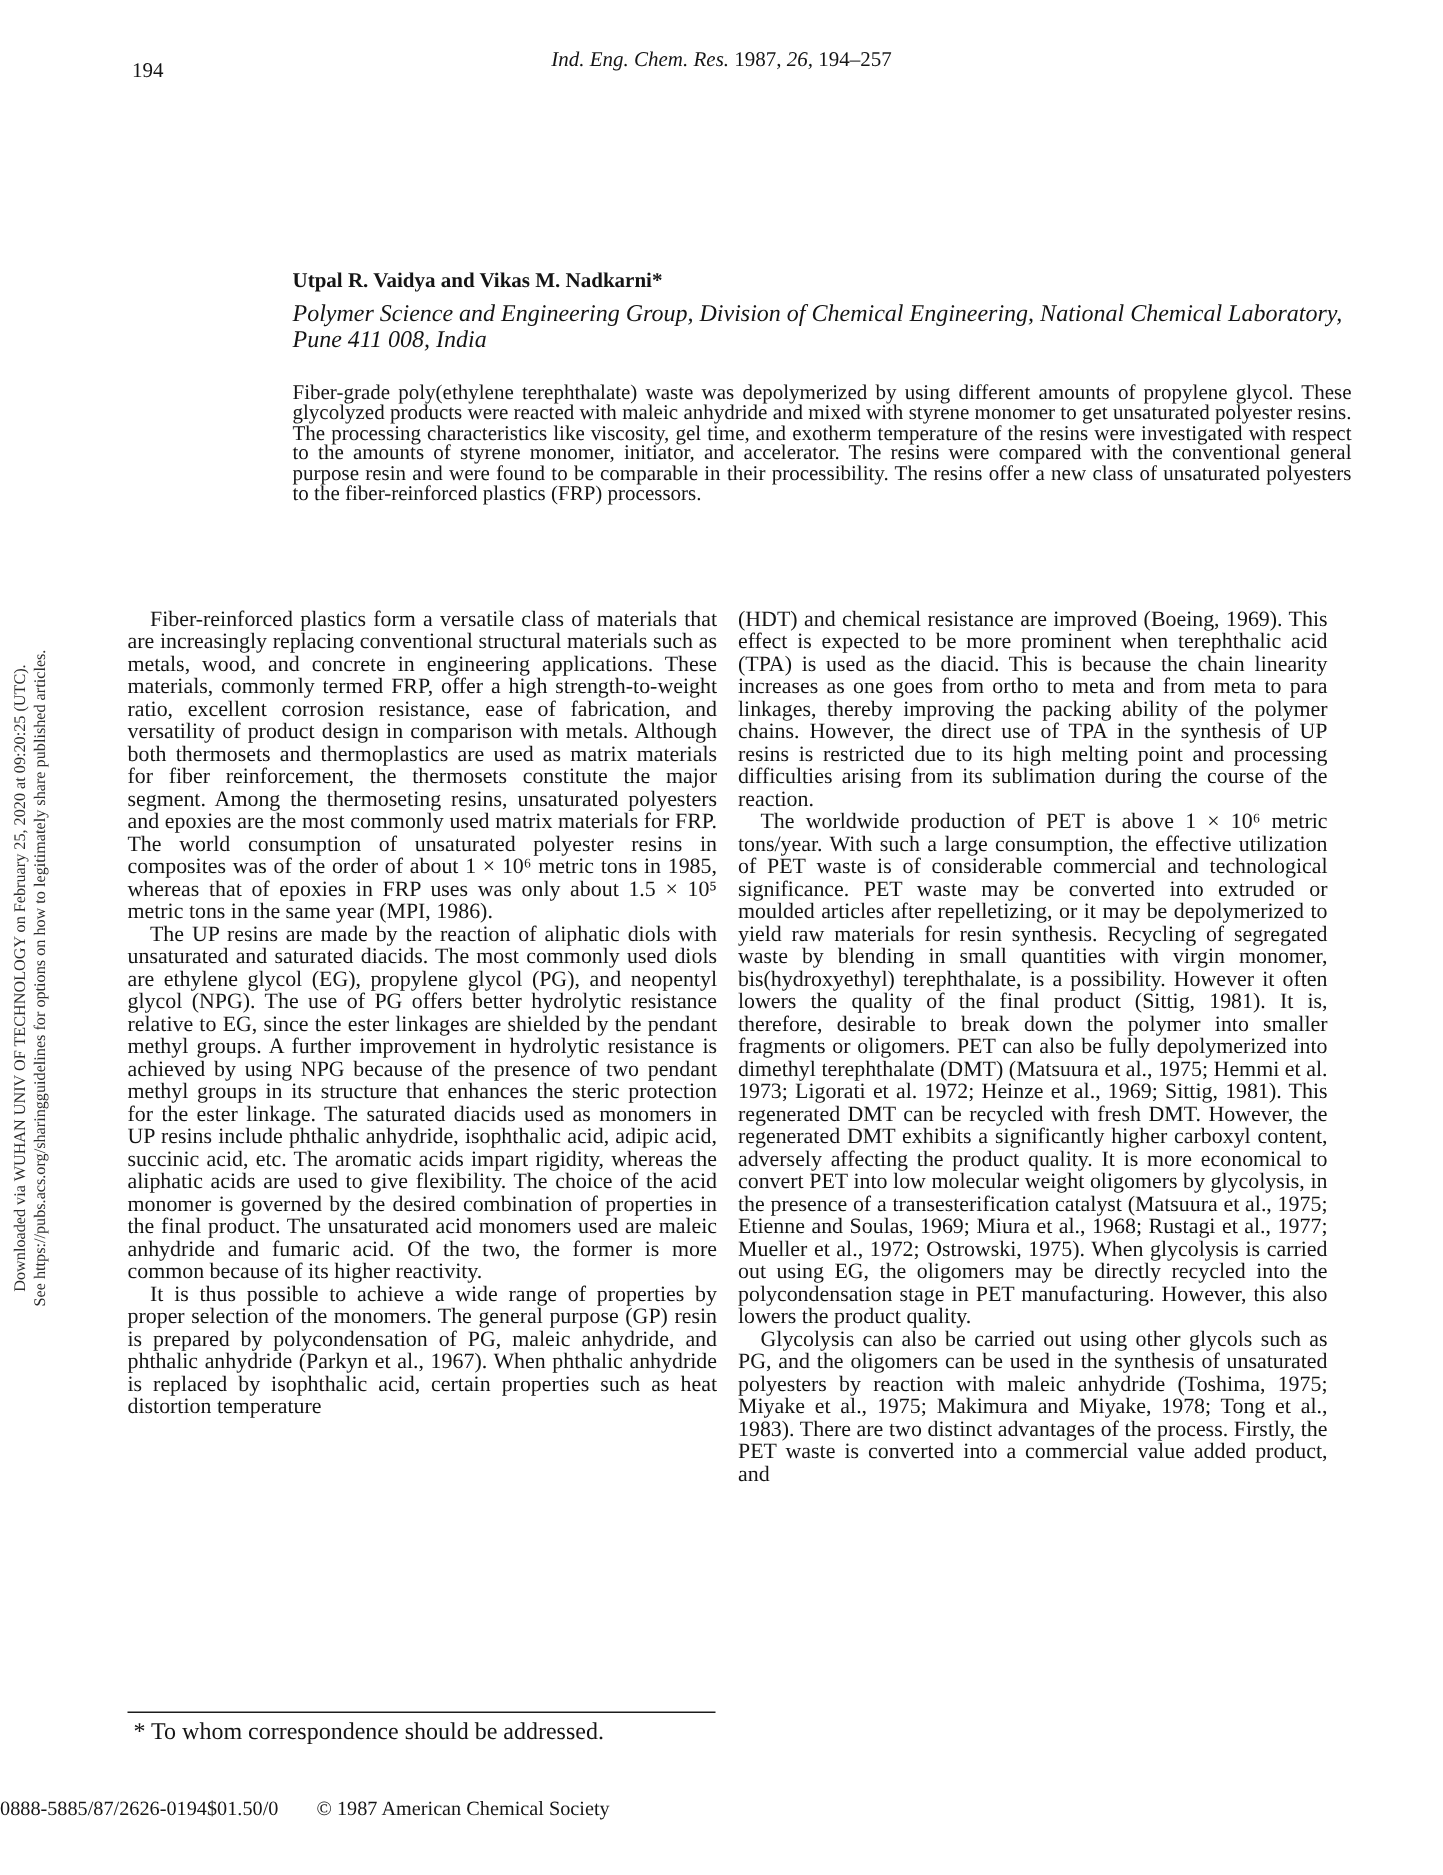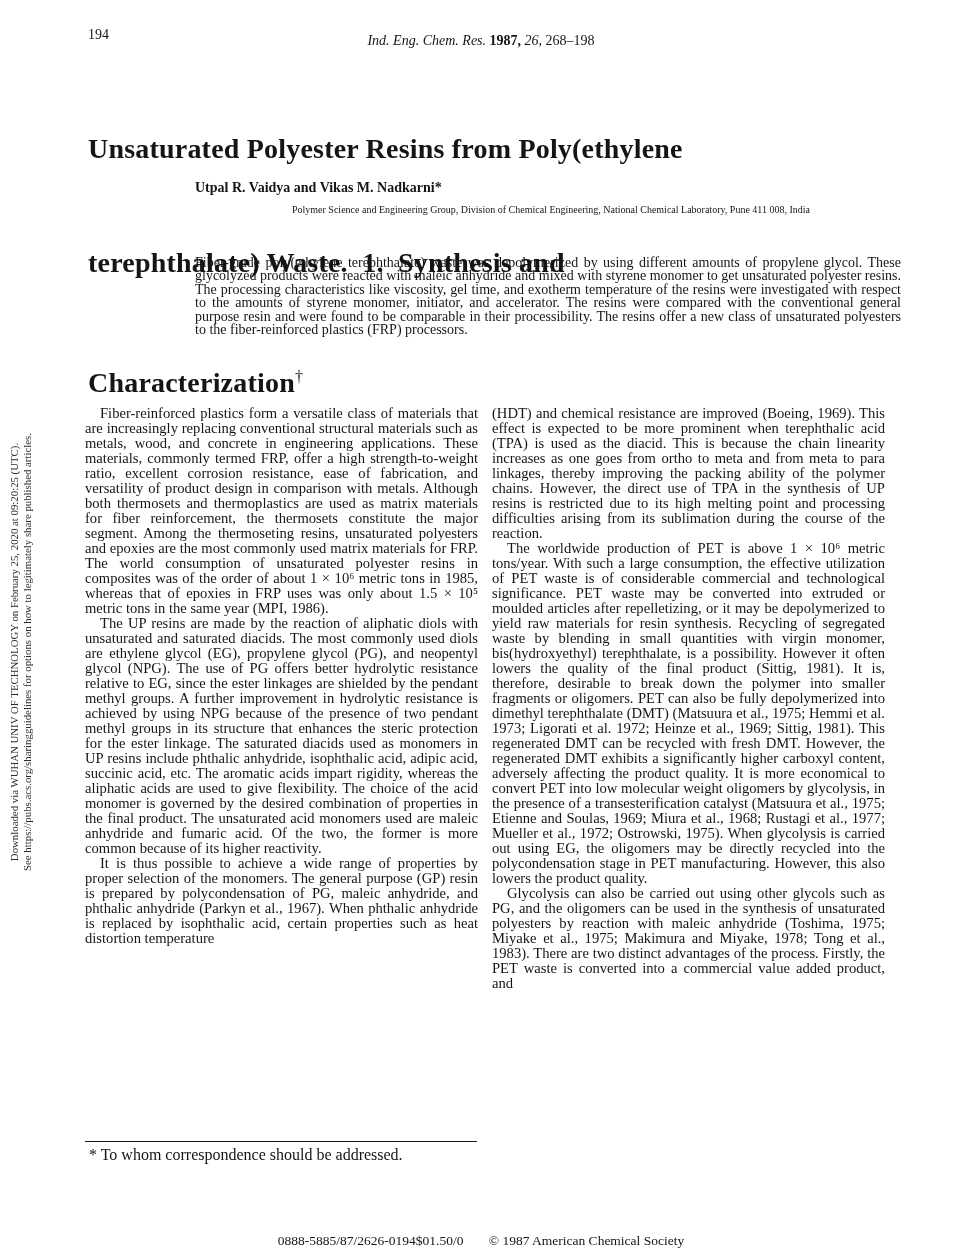--- a/index.html
+++ b/index.html
@@ -4,50 +4,50 @@
 <style>
   html,body{margin:0;padding:0;background:#888;}
   .page{
     position:relative;
     width:962px;height:1250px;
     background:#ffffff;
     color:#151515;
     font-family:"Liberation Serif","DejaVu Serif",serif;
     overflow:hidden;
   }
-  .pgnum{position:absolute;left:88px;top:27px;font-size:14px;}
+  .pgnum{position:absolute;left:88px;top:40px;font-size:14px;}
   .citation{position:absolute;left:0;right:0;top:33px;text-align:center;font-size:14px;}
   .it{font-style:italic;text-align:center;}
-  .bd{font-weight:bold;}
+  .bd{font-weight:normal;}
   .title{
     position:absolute;left:88px;top:54px;width:770px;
     font-size:28px;font-weight:bold;line-height:38px;
     letter-spacing:.2px;white-space:pre-wrap;
   }
   .title sup{font-size:16px;font-weight:normal;}
   .authors{position:absolute;left:195px;top:180px;font-size:14px;font-weight:bold;}
-  .affil{position:absolute;left:195px;top:202px;width:712px;font-size:10px;line-height:16.5px;text-align:center;}
+  .affil{position:absolute;left:195px;top:202px;width:712px;font-size:16px;font-style:italic;line-height:16.5px;}
   .abstract{
     position:absolute;left:195px;top:256px;width:706px;
     font-size:14px;line-height:13.4px;text-align:justify;
   }
   .columns{
     position:absolute;left:85px;top:406px;width:800px;
     display:flex;gap:14px;
   }
   .col{width:393px;font-size:14.6px;line-height:15px;text-align:justify;}
   .col p{margin:0;}
   .col p.indent{text-indent:15px;}
   .footnotes{
     position:absolute;left:85px;top:1141px;width:392px;
     border-top:1.5px solid #1c1c1c;padding-top:5px;
     font-size:16px;line-height:16.5px;
   }
   .footnotes div{padding-left:4px;}
-  .footer{position:absolute;left:0;right:0;top:1198px;text-align:center;font-size:13.5px;margin-top:35px;}
+  .footer{position:absolute;left:0;right:0;top:1198px;text-align:left;font-size:13.5px;}
   .footer .code{margin-right:22px;}
   .sidebar-rot{
     position:absolute;left:21px;top:652px;width:660px;
     transform:translate(-50%,-50%) rotate(-90deg);
     font-size:10.8px;line-height:13.2px;color:#2c2c2c;
     text-align:center;
   }
   .sidebar-rot div{white-space:nowrap;}
 </style>
 </head>
@@ -58,28 +58,23 @@
   <div class="sidebar-rot">
     <div>Downloaded via WUHAN UNIV OF TECHNOLOGY on February 25, 2020 at 09:20:25 (UTC).</div>
     <div>See https://pubs.acs.org/sharingguidelines for options on how to legitimately share published articles.</div>
   </div>
 
   <div class="pgnum">194</div>
   <div class="citation">
     <span class="it">Ind. Eng. Chem. Res.</span>
     <span class="bd">1987,</span>
     <span class="it">26,</span>
-    <span>268–198</span>
+    <span>194–257</span>
   </div>
 
-  <div class="title">
-    <div>Unsaturated Polyester Resins from Poly(ethylene</div>
-    <div>terephthalate) Waste.  1.  Synthesis and</div>
-    <div><span>Characterization</span><sup>†</sup></div>
-  </div>
 
   <div class="authors">Utpal R. Vaidya and Vikas M. Nadkarni*</div>
   <div class="affil">Polymer Science and Engineering Group, Division of Chemical Engineering, National Chemical Laboratory, Pune 411 008, India</div>
 
   <div class="abstract">Fiber-grade poly(ethylene terephthalate) waste was depolymerized by using different amounts of propylene glycol. These glycolyzed products were reacted with maleic anhydride and mixed with styrene monomer to get unsaturated polyester resins. The processing characteristics like viscosity, gel time, and exotherm temperature of the resins were investigated with respect to the amounts of styrene monomer, initiator, and accelerator. The resins were compared with the conventional general purpose resin and were found to be comparable in their processibility. The resins offer a new class of unsaturated polyesters to the fiber-reinforced plastics (FRP) processors.</div>
 
   <div class="columns">
     <div class="col">
       <p class="indent">Fiber-reinforced plastics form a versatile class of materials that are increasingly replacing conventional structural materials such as metals, wood, and concrete in engineering applications. These materials, commonly termed FRP, offer a high strength-to-weight ratio, excellent corrosion resistance, ease of fabrication, and versatility of product design in comparison with metals. Although both thermosets and thermoplastics are used as matrix materials for fiber reinforcement, the thermosets constitute the major segment. Among the thermoseting resins, unsaturated polyesters and epoxies are the most commonly used matrix materials for FRP. The world consumption of unsaturated polyester resins in composites was of the order of about 1 × 10⁶ metric tons in 1985, whereas that of epoxies in FRP uses was only about 1.5 × 10⁵ metric tons in the same year (MPI, 1986).</p>
       <p class="indent">The UP resins are made by the reaction of aliphatic diols with unsaturated and saturated diacids. The most commonly used diols are ethylene glycol (EG), propylene glycol (PG), and neopentyl glycol (NPG). The use of PG offers better hydrolytic resistance relative to EG, since the ester linkages are shielded by the pendant methyl groups. A further improvement in hydrolytic resistance is achieved by using NPG because of the presence of two pendant methyl groups in its structure that enhances the steric protection for the ester linkage. The saturated diacids used as monomers in UP resins include phthalic anhydride, isophthalic acid, adipic acid, succinic acid, etc. The aromatic acids impart rigidity, whereas the aliphatic acids are used to give flexibility. The choice of the acid monomer is governed by the desired combination of properties in the final product. The unsaturated acid monomers used are maleic anhydride and fumaric acid. Of the two, the former is more common because of its higher reactivity.</p>

